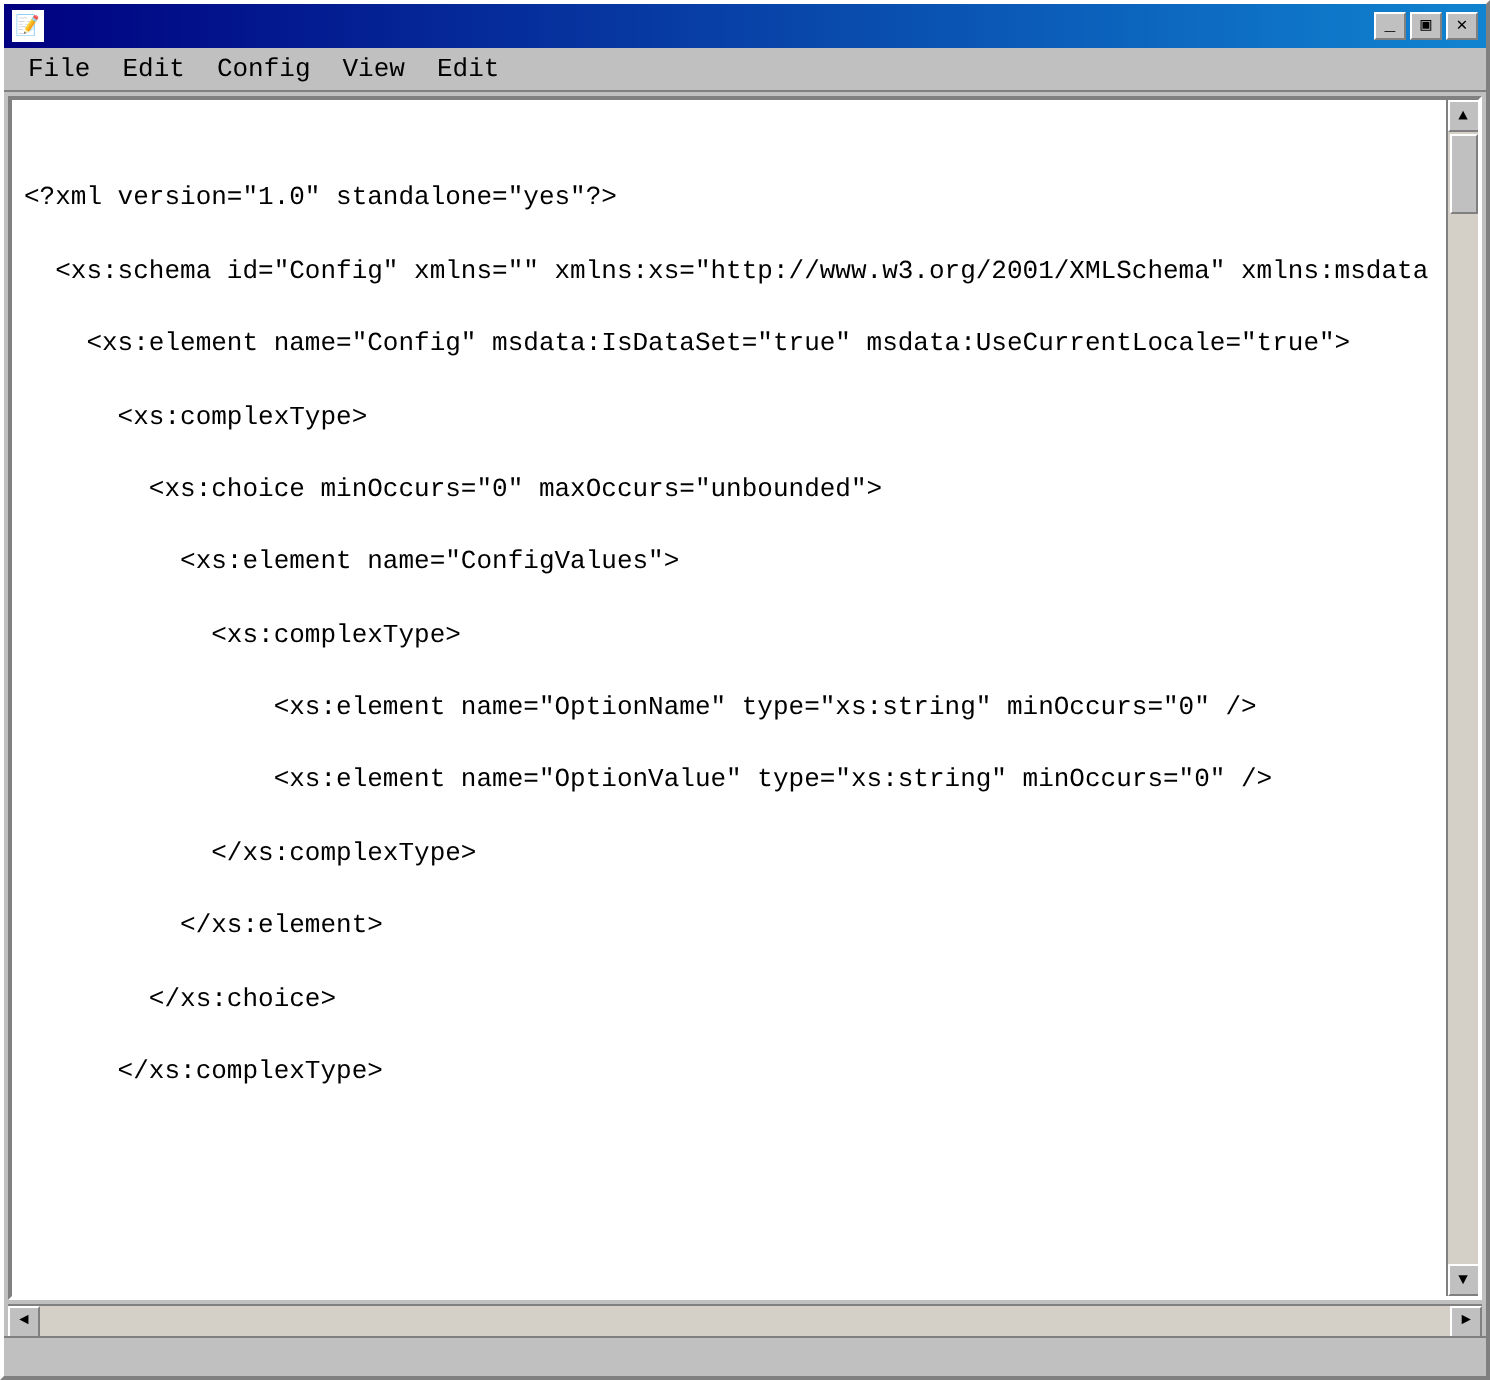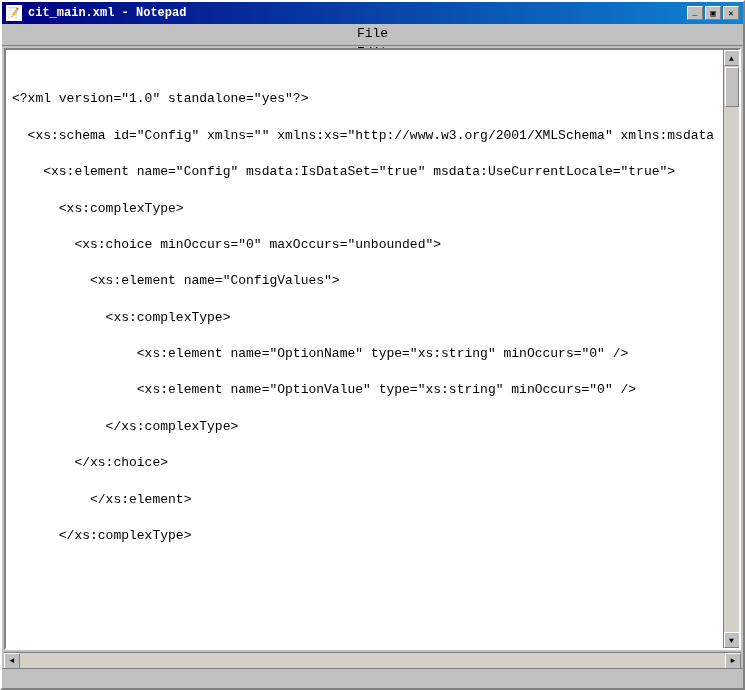--- a/index.html
+++ b/index.html
@@ -59,21 +59,20 @@
     }
 
     
     .menu-bar {
       background: #c0c0c0;
       height: 22px;
       display: flex;
       align-items: center;
       padding: 0 4px;
       border-bottom: 1px solid #808080;
-      flex-direction: column;
     }
     .menu-item {
       padding: 2px 8px;
       font-size: 13px;
       cursor: pointer;
       color: black;
     }
 
     
     .window {
@@ -188,51 +187,50 @@
     }
   </style>
 </head>
 <body>
 
 <div class="window">
 
   <div class="title-bar">
     <div class="title-bar-title">
       <span class="icon">📝</span>
-      <span>cit_main.xml - Notepad</span>
     </div>
     <div class="title-bar-controls">
       <div class="title-btn">_</div>
       <div class="title-btn">▣</div>
       <div class="title-btn">✕</div>
     </div>
   </div>
 
   <div class="menu-bar">
     <div class="menu-item">File</div>
     <div class="menu-item">Edit</div>
-    <div class="menu-item">Notepad</div>
+    <div class="menu-item">Config</div>
     <div class="menu-item">View</div>
     <div class="menu-item">Edit</div>
   </div>
 
   <div class="editor-container">
     <div class="editor-content" id="editor-lines">
     <span class="line">&lt;?xml version="1.0" standalone="yes"?&gt;</span>
 <span class="line">  &lt;xs:schema id="Config" xmlns="" xmlns:xs="http://www.w3.org/2001/XMLSchema" xmlns:msdata</span>
 <span class="line">    &lt;xs:element name="Config" msdata:IsDataSet="true" msdata:UseCurrentLocale="true"&gt;</span>
 <span class="line">      &lt;xs:complexType&gt;</span>
 <span class="line">        &lt;xs:choice minOccurs="0" maxOccurs="unbounded"&gt;</span>
 <span class="line">          &lt;xs:element name="ConfigValues"&gt;</span>
 <span class="line">            &lt;xs:complexType&gt;</span>
 <span class="line">                &lt;xs:element name="OptionName" type="xs:string" minOccurs="0" /&gt;</span>
 <span class="line">                &lt;xs:element name="OptionValue" type="xs:string" minOccurs="0" /&gt;</span>
 <span class="line">            &lt;/xs:complexType&gt;</span>
+<span class="line">          &lt;/xs:element&gt;</span>
 <span class="line">        &lt;/xs:choice&gt;</span>
-<span class="line">          &lt;/xs:element&gt;</span>
 <span class="line">      &lt;/xs:complexType&gt;</span>
 
 
 
 
 
 
 
 
 

